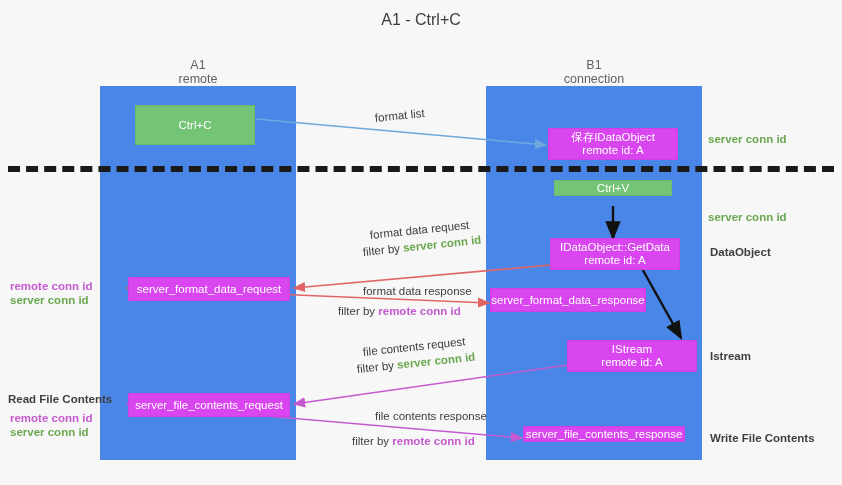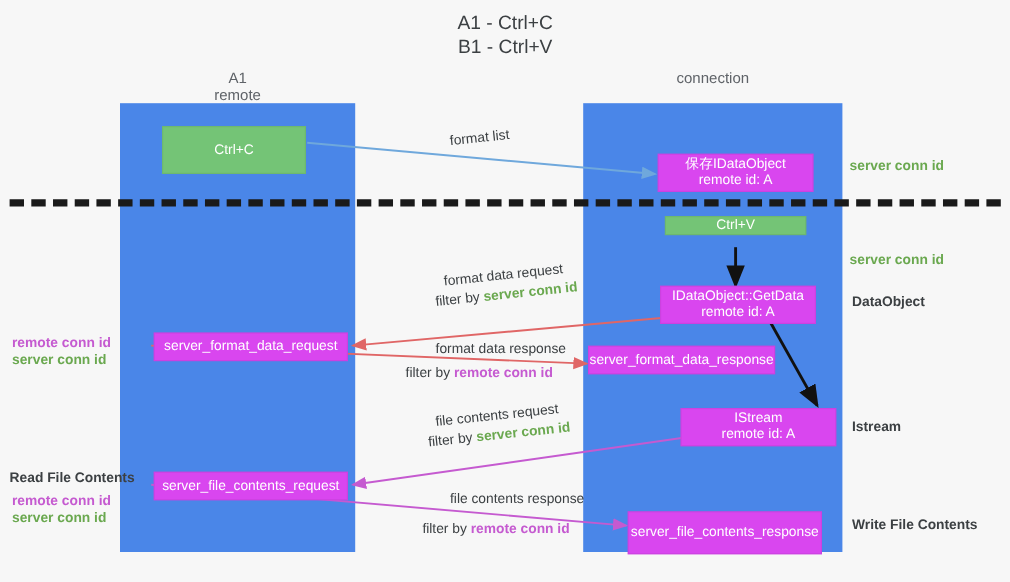--- a/index.html
+++ b/index.html
@@ -105,27 +105,27 @@
     height: 0;
     border-top: 6px dashed #1a1a1a;
   }
 </style>
 </head>
 <body>
 
 <div id="canvas">
 
   <div class="title title-l1">A1 - Ctrl+C</div>
-  <div class="title title-l2">B1 - Ctrl+V</div>
 
   <div class="col-header" style="left:108px; top:58px;">
     <span class="big">A1</span>
     <span class="sub">remote</span>
   </div>
   <div class="col-header" style="left:504px; top:58px;">
+    <span class="big">B1</span>
     <span class="sub">connection</span>
   </div>
 
   <div class="lane" id="lane-a"></div>
   <div class="lane" id="lane-b"></div>
 
   <svg id="wires">
     <defs>
       <marker id="ah-blue" markerWidth="9" markerHeight="9" refX="7" refY="3.2" orient="auto">
         <path d="M0,0 L8,3.2 L0,6.4 z" fill="#6fa8dc"></path>
@@ -186,21 +186,21 @@
 
   <div class="node orange" style="left:567px; top:340px; width:130px; height:32px;">
     <span>IStream</span>
     <span class="l2">remote id: A</span>
   </div>
 
   <div class="node orange" style="left:128px; top:393px; width:162px; height:24px;">
     <span>server_file_contents_request</span>
   </div>
 
-  <div class="node orange" style="left:523px; top:426px; width:162px; height:36px;">
+  <div class="node orange" style="left:523px; top:426px; width:162px; height:16px;">
     <span>server_file_contents_response</span>
   </div>
 
   <div class="edge-label rot-up5" style="left:375px; top:111px;">format list</div>
 
   <div class="edge-label rot-up5" style="left:370px; top:228px;">format data request</div>
   <div class="edge-label rot-up5" style="left:363px; top:245px;">
     <span>filter by </span><span class="tag-green">server conn id</span>
   </div>
 

